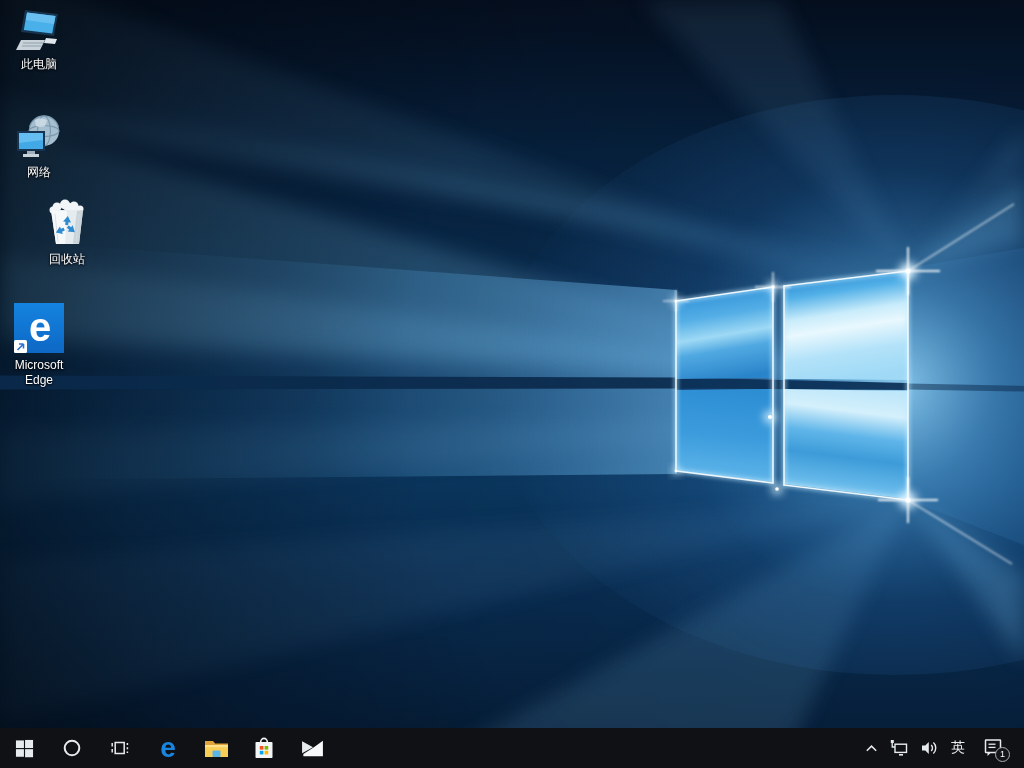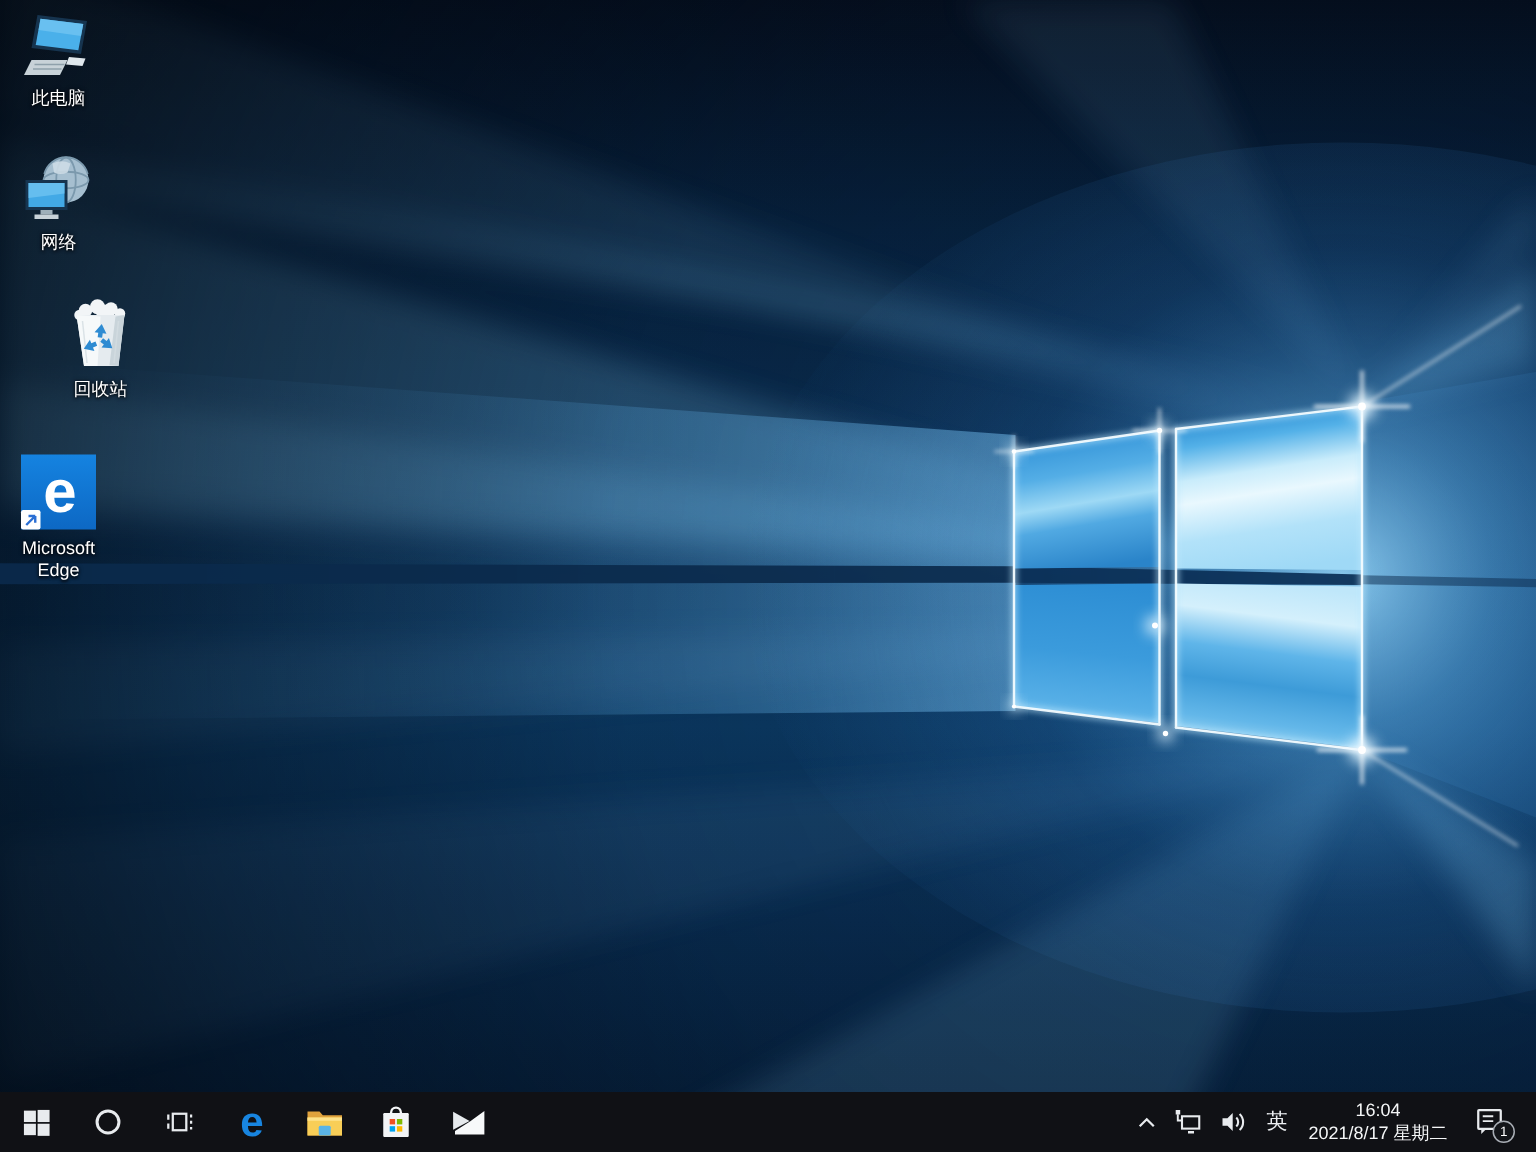--- a/index.html
+++ b/index.html
@@ -15,22 +15,22 @@
   .desktop-icon{
     position:absolute;left:0;width:78px;
     display:flex;flex-direction:column;align-items:center;
     z-index:2;cursor:default;
   }
   .desktop-icon .di-label{
     margin-top:4px;font-size:12px;line-height:15px;color:#ffffff;
     text-align:center;max-width:74px;
     text-shadow:0 1px 2px rgba(0,0,0,.9),0 0 3px rgba(0,0,0,.8);
   }
-  #di-thispc{top:8px;}
-  #di-network{top:103px;}
+  #di-thispc{top:8px;font-family:Liberation Mono, monospace;}
+  #di-network{top:114px;}
   #di-recycle{top:198px;margin-left:28px;}
   #di-edge{top:302px;}
 
   
   .taskbar{
     position:absolute;left:0;right:0;bottom:0;height:40px;
     background:#101115;display:flex;align-items:stretch;z-index:10;
   }
   .tb-left{display:flex;height:100%;}
   .tb-btn{
@@ -389,24 +389,20 @@
         <polygon points="2,6.5 5.3,6.5 8.8,3 8.8,15 5.3,11.5 2,11.5" fill="#e8ebee"></polygon>
         <path d="M11.2,6 a4.2,4.2 0 0 1 0,6" fill="none" stroke="#e8ebee" stroke-width="1.4"></path>
         <path d="M13.4,3.6 a7.4,7.4 0 0 1 0,10.8" fill="none" stroke="#e8ebee" stroke-width="1.4"></path>
       </svg>
     </div>
 
     <div class="tray-btn tray-input">
       <span>英</span>
     </div>
 
-    <div class="tray-clock">
-      <div>16:04</div>
-      <div>2021/8/17 星期二</div>
-    </div>
 
     <div class="tray-btn tray-action">
       <svg width="22" height="22" viewBox="0 0 22 22">
         <rect x="2.5" y="3" width="15" height="12.5" rx="0.5" fill="none" stroke="#e8ebee" stroke-width="1.5"></rect>
         <line x1="5.5" y1="7.2" x2="12.5" y2="7.2" stroke="#e8ebee" stroke-width="1.3"></line>
         <line x1="5.5" y1="10.4" x2="12.5" y2="10.4" stroke="#e8ebee" stroke-width="1.3"></line>
         <polygon points="4.5,15.5 8,15.5 4.5,19" fill="#e8ebee"></polygon>
       </svg>
       <div class="badge">1</div>
     </div>

